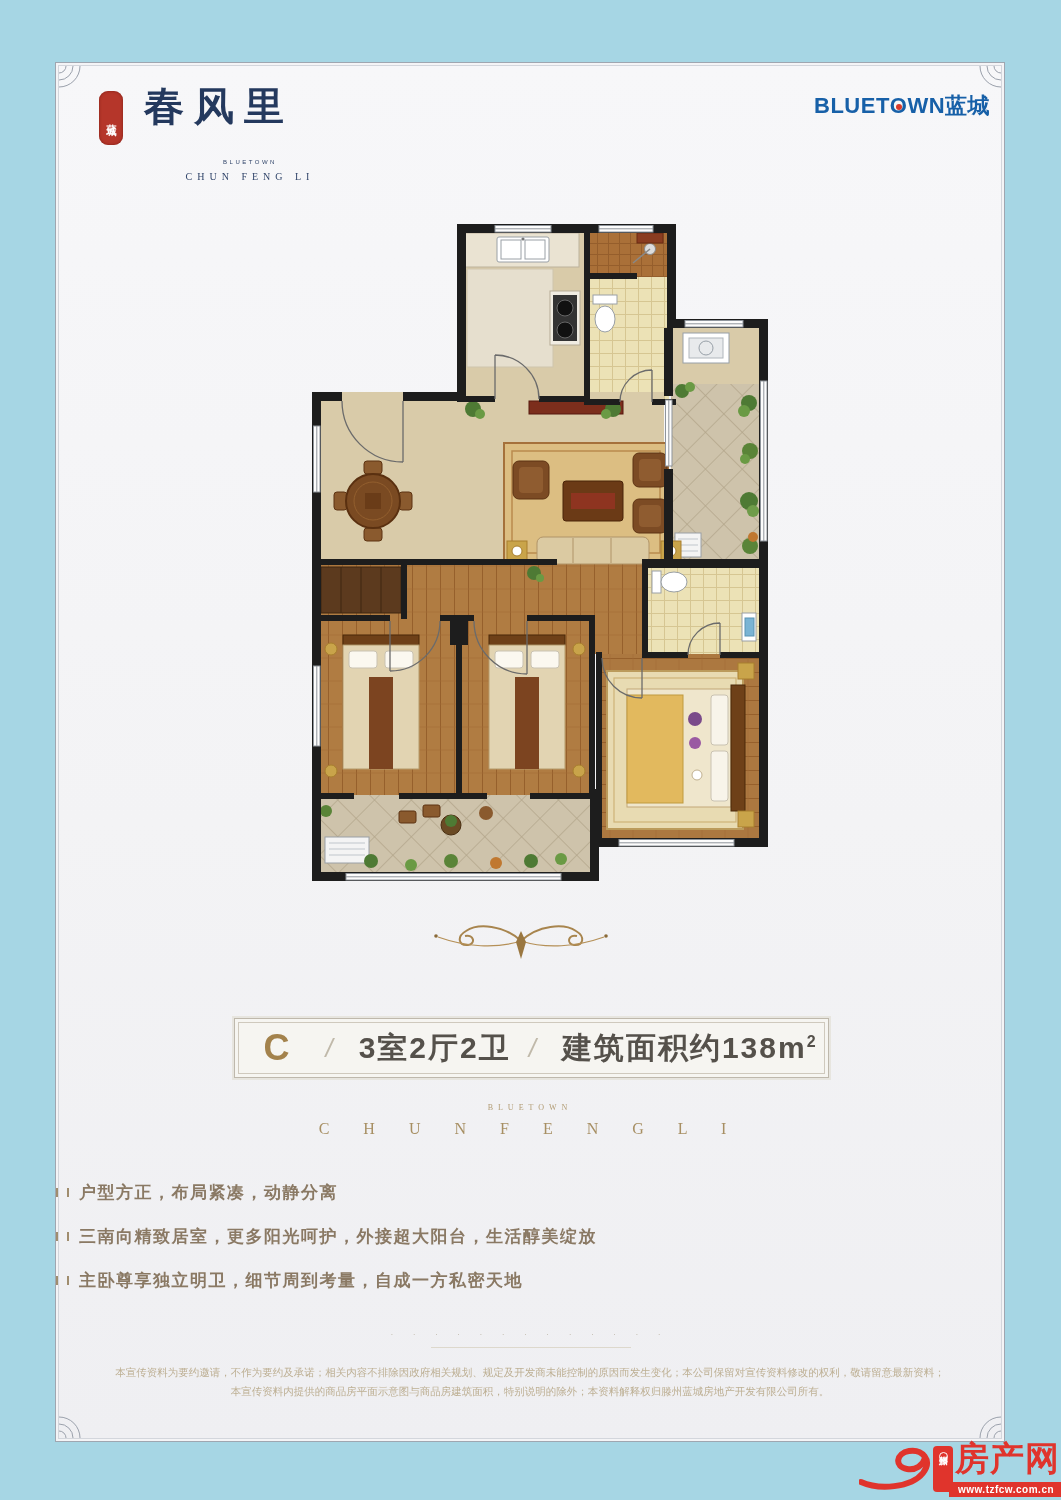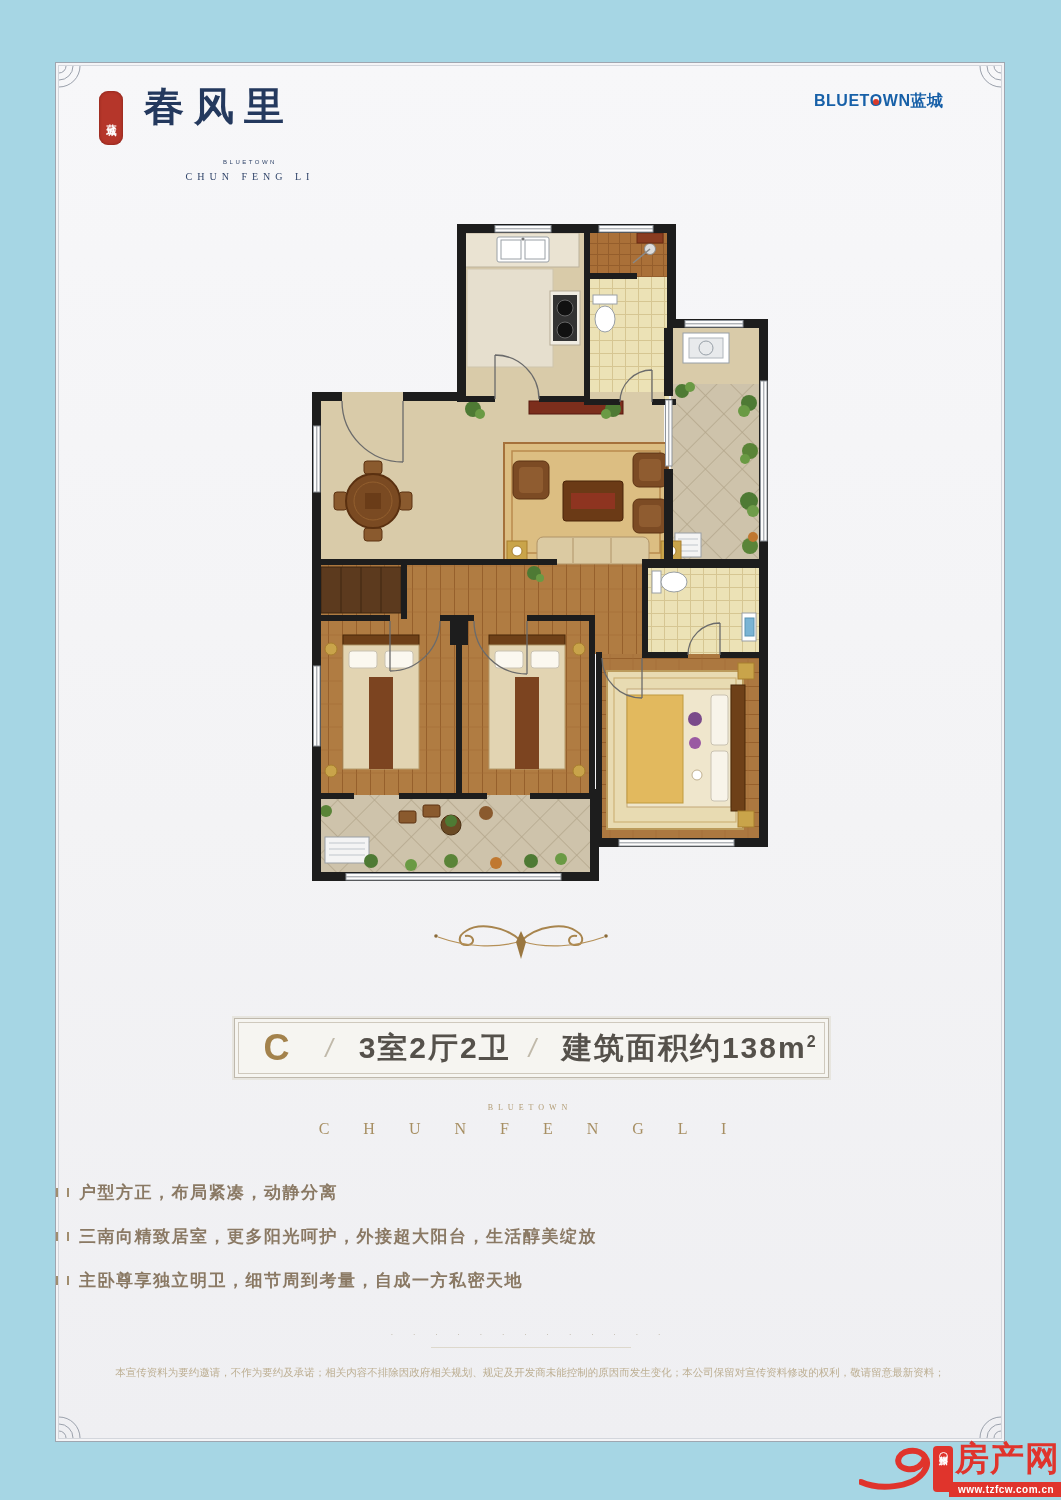--- a/index.html
+++ b/index.html
@@ -34,21 +34,21 @@
   .logo-title{
     position:absolute;left:60px;top:16px;width:240px;
     font-family:"Liberation Serif","DejaVu Serif",serif;
     font-size:40px;font-weight:700;color:#24395e;letter-spacing:10px;white-space:nowrap;margin-left:28px;
   }
   .logo-sub{position:absolute;left:78px;top:96px;width:232px;text-align:center;color:#31456a;}
   .logo-sub .s1{font-size:6px;letter-spacing:2.5px;}
   .logo-sub .s2{font-size:10px;letter-spacing:5px;margin-top:6px;font-family:"Liberation Serif","DejaVu Serif",serif;}
 
   .brand-tr{
-    position:absolute;left:758px;top:28px;font-size:16px;font-weight:800;
+    position:absolute;left:758px;top:28px;font-size:22px;font-weight:800;
     color:#1760a8;letter-spacing:0.5px;white-space:nowrap;
   }
   .brand-tr .o{position:relative;display:inline-block;}
   .brand-tr .o::after{
     content:'';position:absolute;width:6px;height:6px;background:#d93a2b;border-radius:50%;
     left:50%;top:54%;transform:translate(-50%,-50%);
   }
 
   .floorplan{position:absolute;left:245px;top:148px;width:490px;height:690px;}
 
@@ -432,20 +432,21 @@
     <div class="feature"><span class="bullet"></span><span>户型方正，布局紧凑，动静分离</span></div>
     <div class="feature"><span class="bullet"></span><span>三南向精致居室，更多阳光呵护，外接超大阳台，生活醇美绽放</span></div>
     <div class="feature"><span class="bullet"></span><span>主卧尊享独立明卫，细节周到考量，自成一方私密天地</span></div>
   </div>
 
   <div class="ticks">· · · · · · · · · · · · ·</div>
   <div class="thinline"></div>
 
   <div class="disclaimer">
     <div>本宣传资料为要约邀请，不作为要约及承诺；相关内容不排除因政府相关规划、规定及开发商未能控制的原因而发生变化；本公司保留对宣传资料修改的权利，敬请留意最新资料；</div>
+    <div>本宣传资料内提供的商品房平面示意图与商品房建筑面积，特别说明的除外；本资料解释权归滕州蓝城房地产开发有限公司所有。</div>
   </div>
 
 </div>
 
 <div class="flogo">
   <svg class="eswoosh" width="78" height="50" viewBox="0 0 78 50">
     <path d="M2 38 C 20 46 52 44 64 29 C 74 16 63 5 50 7 C 37 9 35 23 48 25 C 57 26.5 64 21 66 14" fill="none" stroke="#e0342c" stroke-width="6" stroke-linecap="round"></path>
   </svg>
   <div class="fseal">
     <span>滕州</span>

